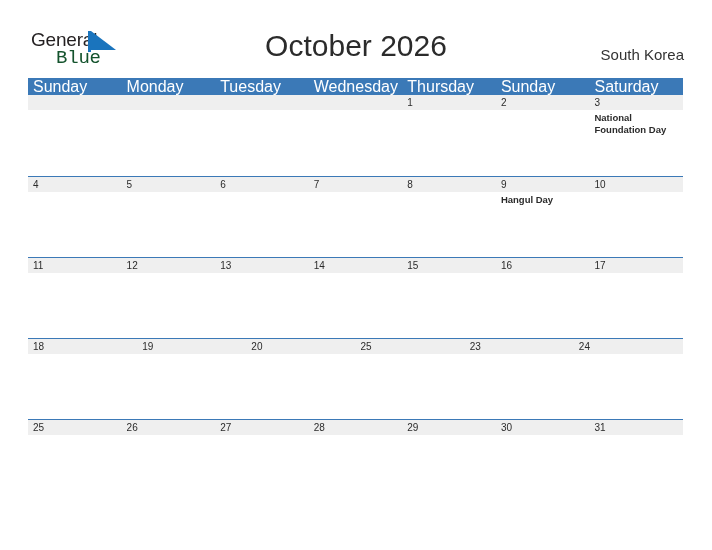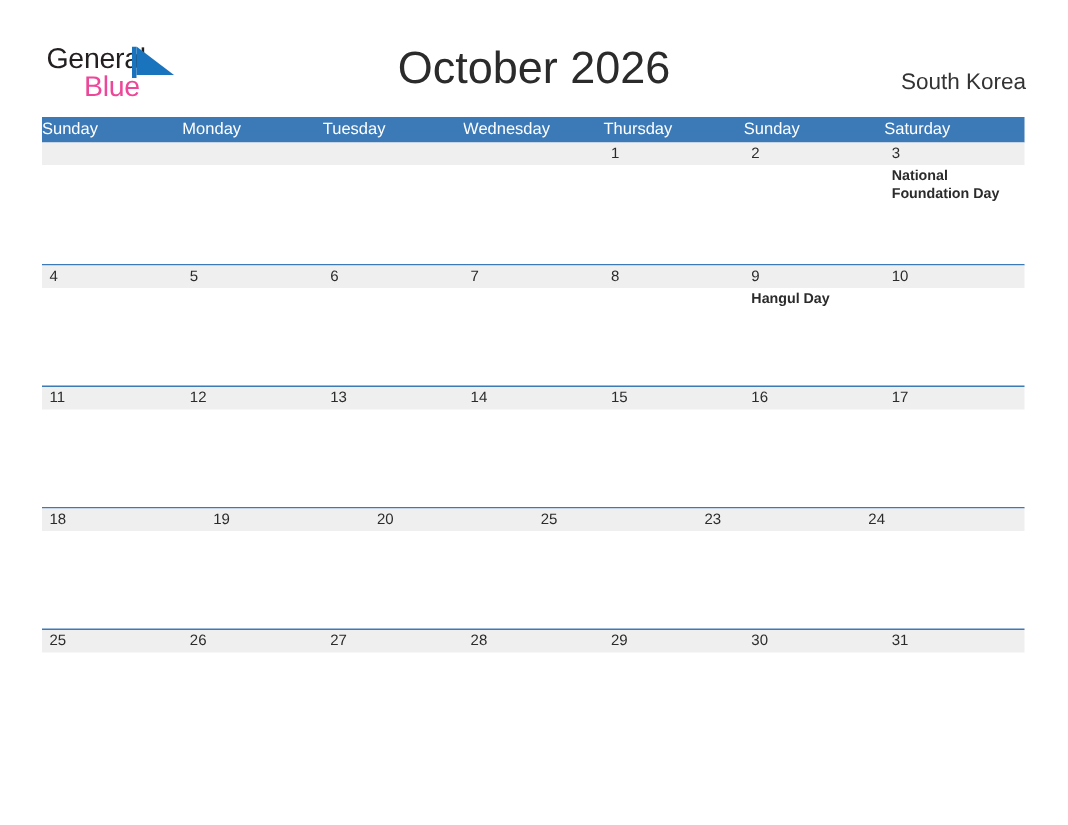--- a/index.html
+++ b/index.html
@@ -54,23 +54,23 @@
     left: 57px;
     top: 1px;
     width: 30px;
     height: 21px;
   }
   .logo-row2 {
     position: absolute;
     left: 25px;
     top: 19px;
     font-size: 19px;
-    color: #ec4899;
+    color: #14532d;
     letter-spacing: -0.2px;
-    font-family: Liberation Sans, sans-serif;
+    font-family: Liberation Mono, monospace;
   }
 
   .month-title {
     position: absolute;
     left: 0;
     top: 29px;
     width: 712px;
     text-align: center;
     font-size: 30px;
     color: #2b2b2b;
@@ -97,23 +97,23 @@
   }
 
   .weekday-header {
     display: flex;
     width: 655px;
     height: 17px;
     background: #3b79b7;
   }
   .weekday-cell {
     flex: 1 1 0;
-    font-size: 11px;
+    font-size: 16px;
     color: #ffffff;
-    padding-left: 0;
+    padding-left: 5px;
     line-height: 17px;
     box-sizing: border-box;
     font-family: "Liberation Sans", sans-serif;
     white-space: nowrap;
     overflow: hidden;
   }
 
   .week-row {
     width: 655px;
     height: 81px;

